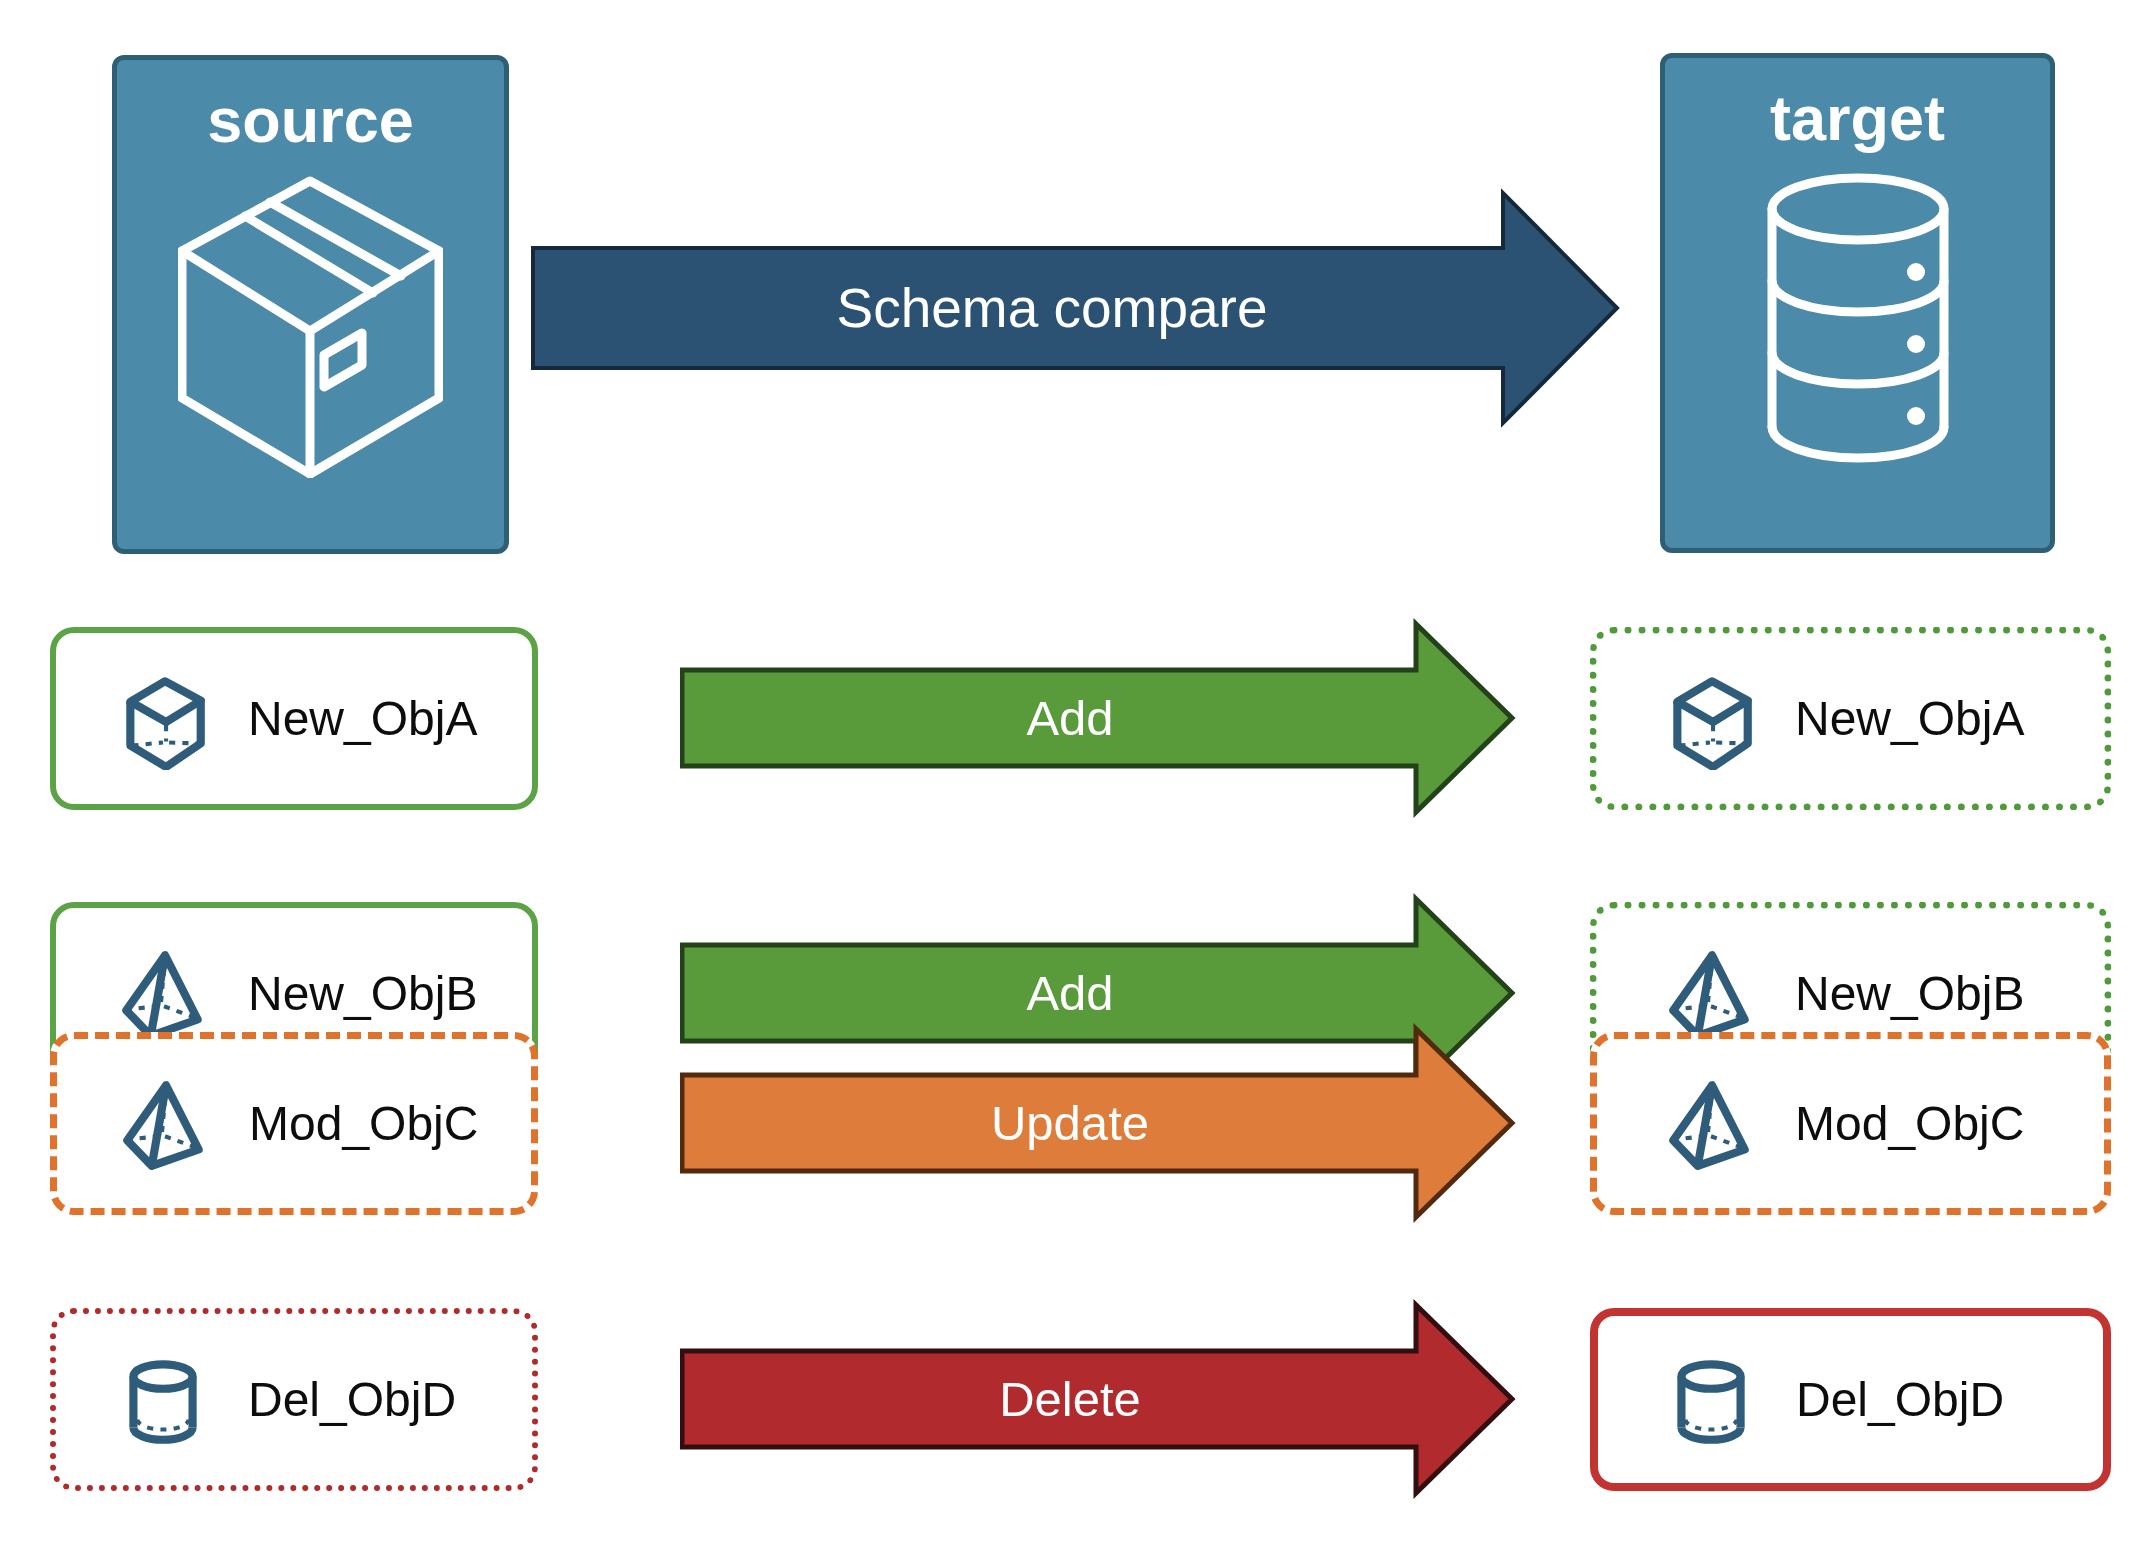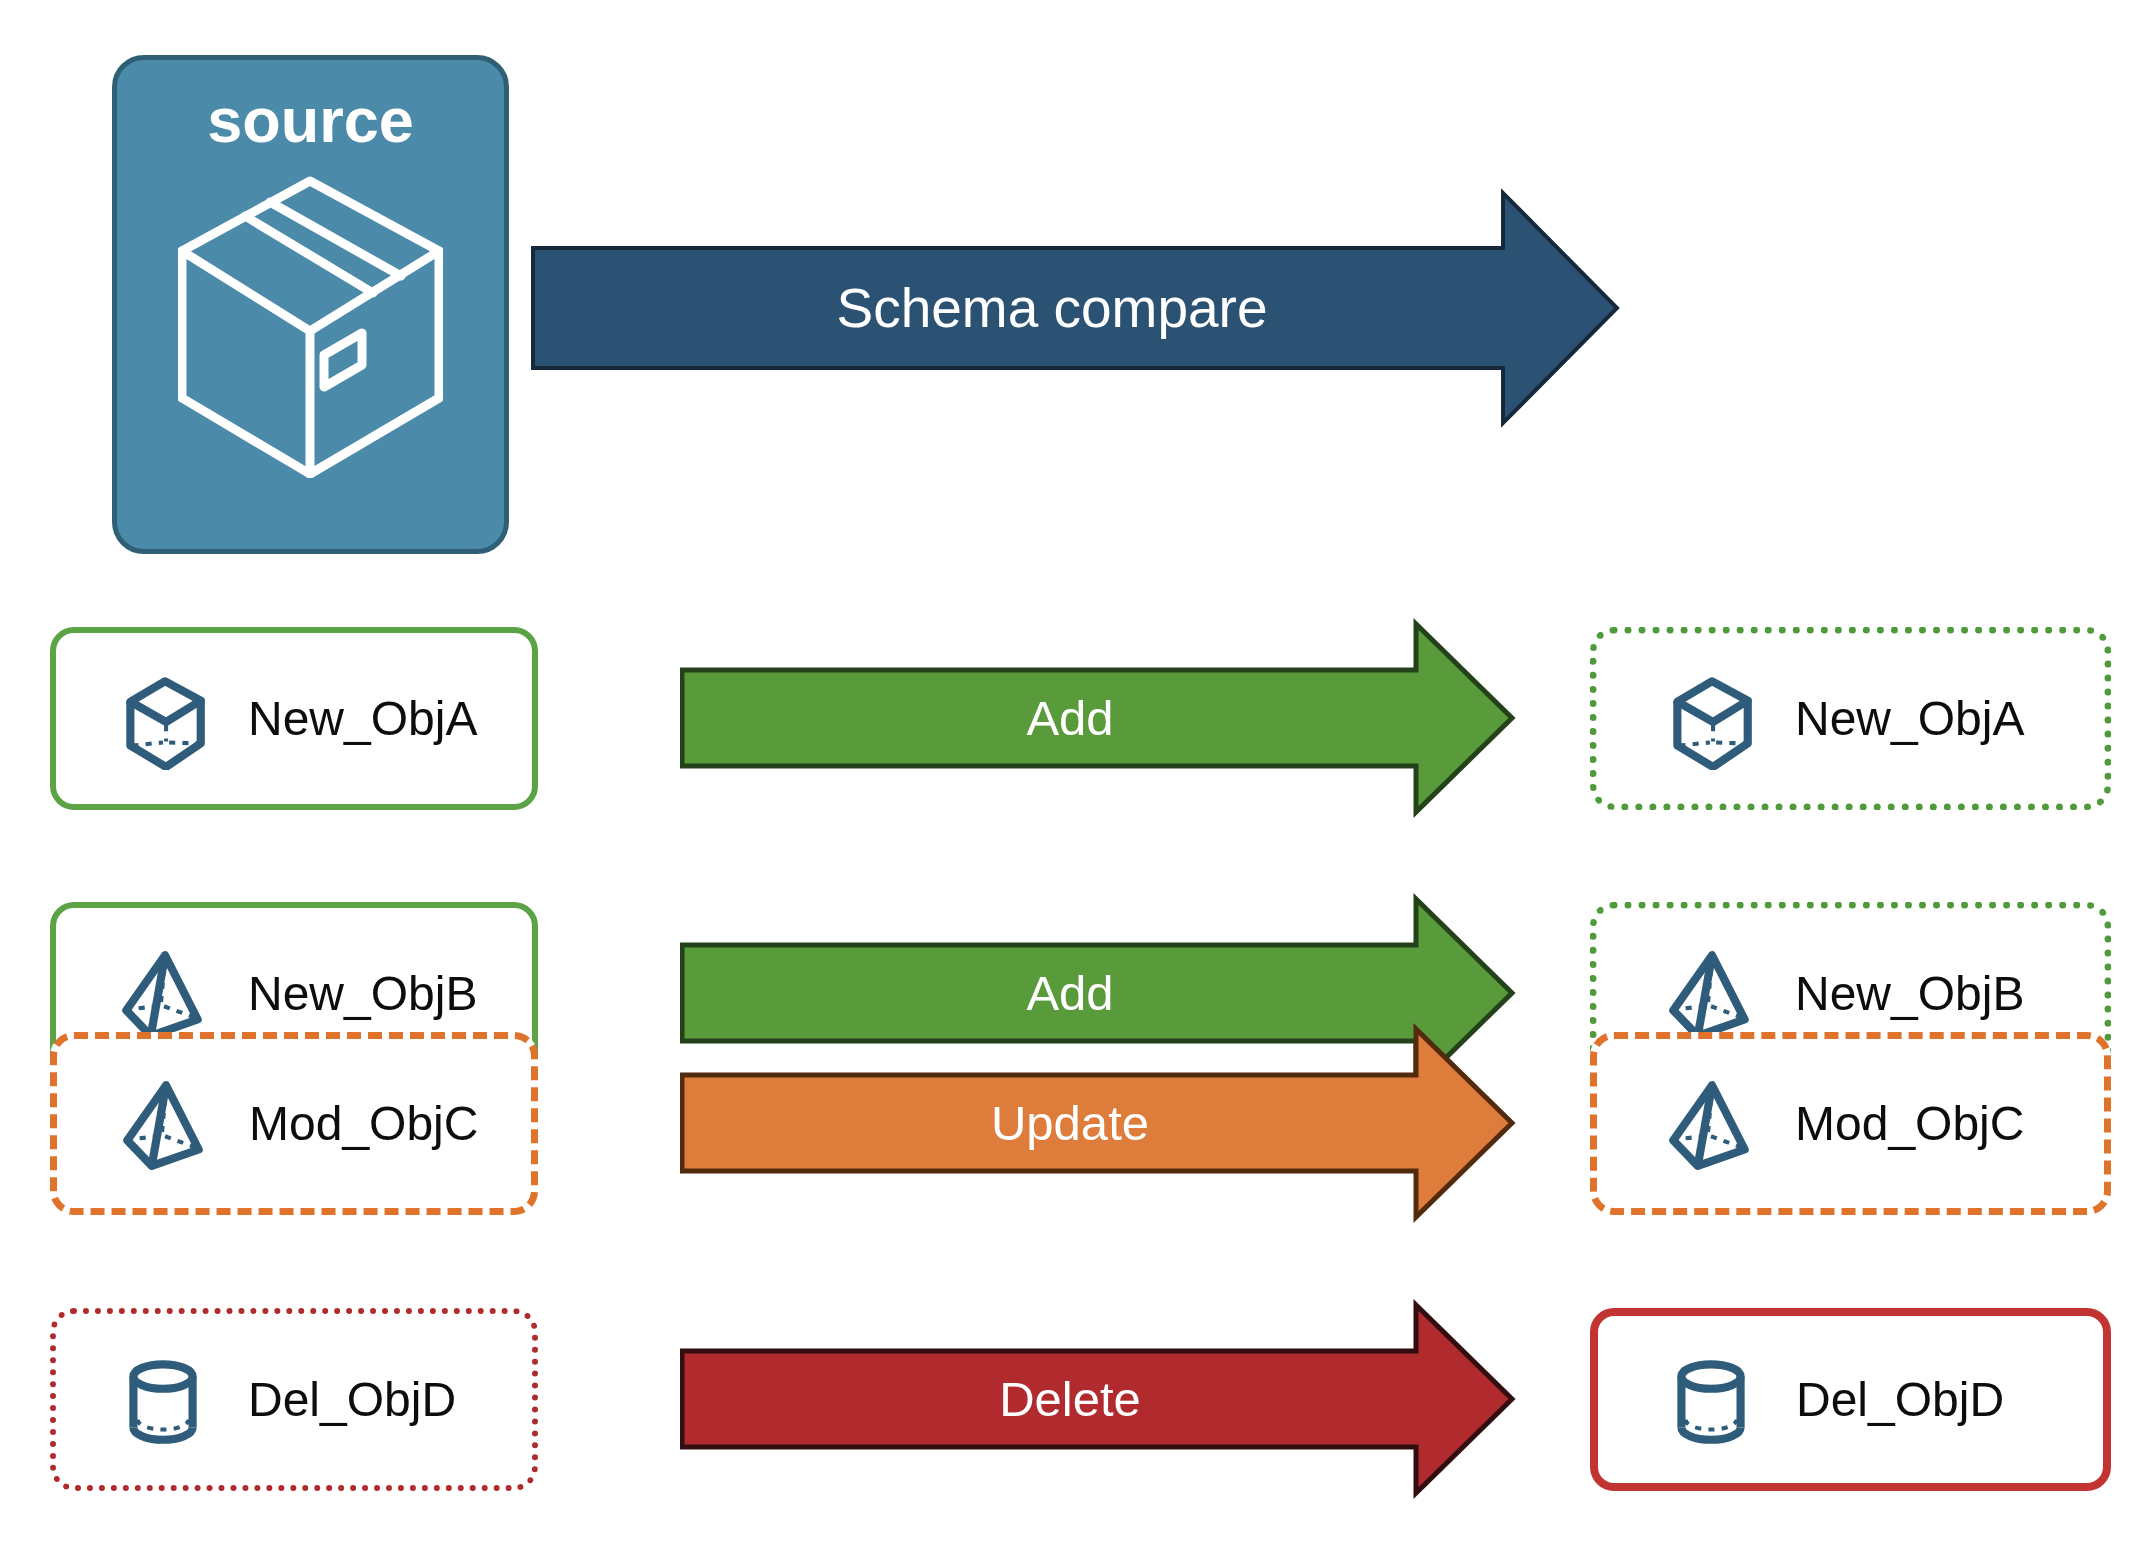--- a/index.html
+++ b/index.html
@@ -3,21 +3,21 @@
 <meta charset="utf-8">
 <style>
   html,body{margin:0;padding:0;background:#fff;}
   .canvas{
     position:relative;width:2150px;height:1550px;background:#fff;
     font-family:"Liberation Sans",sans-serif;overflow:hidden;
   }
   
   .panel{
     position:absolute;background:var(--panel-fill);
-    border:5px solid var(--panel-border);border-radius:32px;
+    border:5px solid var(--panel-border);border-radius:12px;
     display:flex;flex-direction:column;align-items:center;box-sizing:border-box;
   }
   .panel-source{left:112px;top:55px;width:397px;height:499px;}
   .panel-target{left:1660px;top:53px;width:395px;height:500px;}
   .panel-title{
     color:var(--panel-title-text);font-weight:bold;font-size:63px;
     margin-top:26px;line-height:1.1;
   }
   .panel-icon{margin-top:16px;}
   .wicon{stroke:#fff;fill:none;stroke-width:9;stroke-linejoin:round;stroke-linecap:round;}
@@ -66,20 +66,33 @@
     <div class="panel-title">source</div>
     <svg class="panel-icon" width="265" height="307" viewBox="0 0 265 307">
       <polygon class="wicon" points="4,80 132,10 261,80 132,160"></polygon>
       <path class="wicon" d="M4,80 L4,227 L132,303 L261,227 L261,80"></path>
       <path class="wicon" d="M132,160 L132,303"></path>
       <path class="wicon" d="M67,45 L195,122 M92,31 L223,105"></path>
       <polygon class="wicon" points="146,184 184,162 184,194 146,216" stroke-width="8"></polygon>
     </svg>
   </div>
 
+  <div class="panel panel-target">
+    <div class="panel-title">target</div>
+    <svg class="panel-icon" width="220" height="300" viewBox="0 0 220 300">
+      <ellipse class="wicon" cx="110" cy="40" rx="86" ry="31" stroke-width="8"></ellipse>
+      <path class="wicon" d="M24,40 L24,258 M196,40 L196,258" stroke-width="8"></path>
+      <path class="wicon" d="M24,258 A86,31 0 0 0 196,258" stroke-width="8"></path>
+      <path class="wicon" d="M24,112 A86,31 0 0 0 196,112" stroke-width="8"></path>
+      <path class="wicon" d="M24,184 A86,31 0 0 0 196,184" stroke-width="8"></path>
+      <circle class="wdot" cx="168" cy="103" r="9"></circle>
+      <circle class="wdot" cx="168" cy="175" r="9"></circle>
+      <circle class="wdot" cx="168" cy="247" r="9"></circle>
+    </svg>
+  </div>
 
   <svg class="schema-arrow" width="1090" height="240" viewBox="0 0 1090 240">
     <polygon class="poly-navy" points="2,60 972,60 972,5 1086,120 972,235 972,180 2,180"></polygon>
     <text class="arrow-label schema-label" x="521" y="139">Schema compare</text>
   </svg>
 
   <div class="row" style="top:627px;">
     <div class="obj-box obj-left b-green-solid">
       <svg class="obj-icon" width="102" height="102" viewBox="0 0 100 100">
         <polygon class="st" points="18,33 52,13 87,32 53,53"></polygon>

